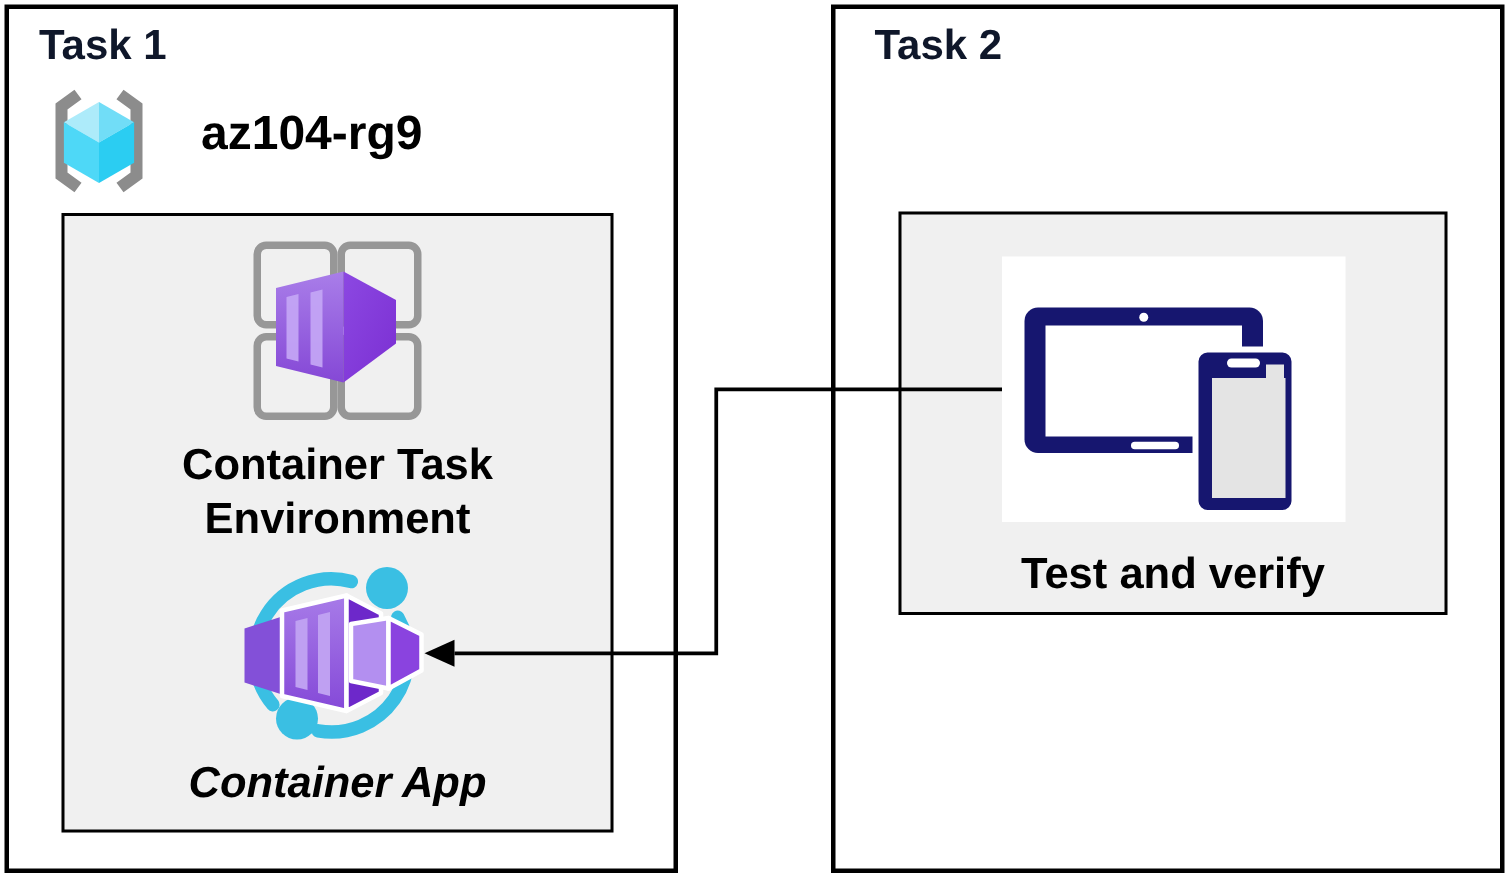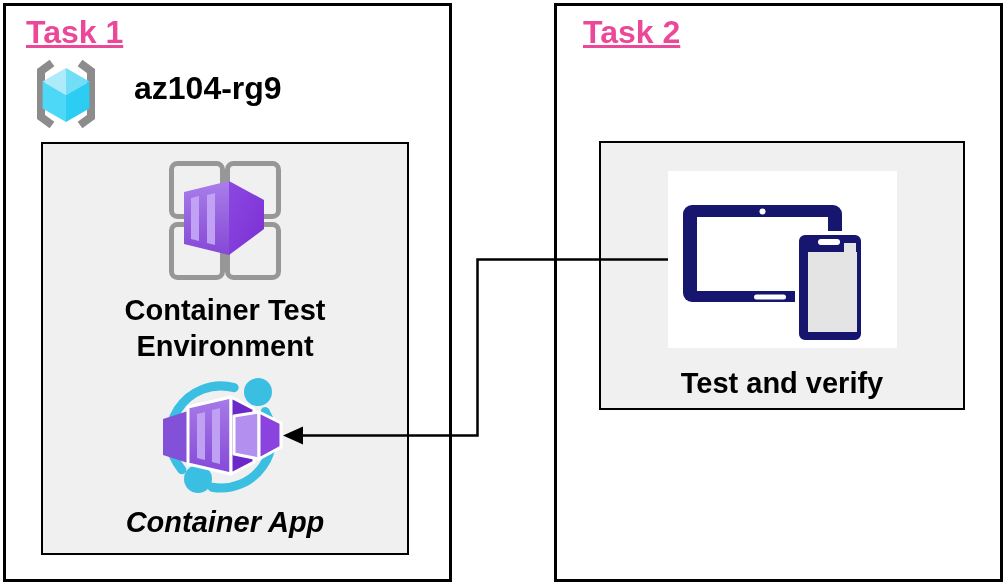--- a/index.html
+++ b/index.html
@@ -3,21 +3,21 @@
 <meta charset="utf-8">
 <style>
   html,body{margin:0;padding:0;background:#ffffff;font-family:"Liberation Sans",sans-serif;}
   .canvas{position:relative;width:1006px;height:584px;background:#ffffff;overflow:hidden;}
   *{box-sizing:border-box;}
 
   .task-box{position:absolute;border:3px solid #000;background:#fff;}
   .task1{left:3px;top:3px;width:449px;height:579px;}
   .task2{left:554px;top:3px;width:449px;height:579px;}
 
-  .task-title{position:absolute;font-size:32px;font-weight:700;color:#ec4899;white-space:nowrap;text-decoration:underline;}
+  .task-title{position:absolute;font-size:28px;font-weight:700;color:#0f172a;white-space:nowrap;}
   .task1 .task-title{left:20px;top:8px;}
   .task2 .task-title{left:26px;top:8px;}
 
   .rg-icon{position:absolute;left:24px;top:52px;}
   .rg-name{position:absolute;left:128px;top:64px;font-size:32px;font-weight:700;color:#000;white-space:nowrap;text-align:right;}
 
   .inner-box{position:absolute;background:#F0F0F0;border:2px solid #000;}
   .inner1{left:35px;top:136px;width:368px;height:413px;}
   .inner2{left:42px;top:135px;width:366px;height:269px;}
 
@@ -75,21 +75,21 @@
         </g>
         <g>
           <polygon points="23,32 23,84 68,95 68,21" fill="url(#caeFront)"></polygon>
           <polygon points="68,21 103,40 103,69 68,95" fill="url(#caeRight)"></polygon>
           <polygon points="30,38 30,79 38,81 38,36" fill="#C3A4F4" opacity="0.95"></polygon>
           <polygon points="46,35 46,83 54,85 54,33" fill="#C3A4F4" opacity="0.95"></polygon>
         </g>
       </svg>
 
       <div class="label env-label">
-        <span class="inner-span">Container Test Environment</span>
+        <span class="inner-span">Container Task Environment</span>
       </div>
 
       <svg class="ca-icon" width="132" height="132" viewBox="0 0 132 132">
         <defs>
           <linearGradient id="caFront" x1="0" y1="0" x2="0" y2="1">
             <stop offset="0" stop-color="#A77BE8"></stop>
               <stop offset="1" stop-color="#8549D8"></stop>
           </linearGradient>
         </defs>
         <g fill="none" stroke="#3ABFE3" stroke-width="9" stroke-linecap="round">

